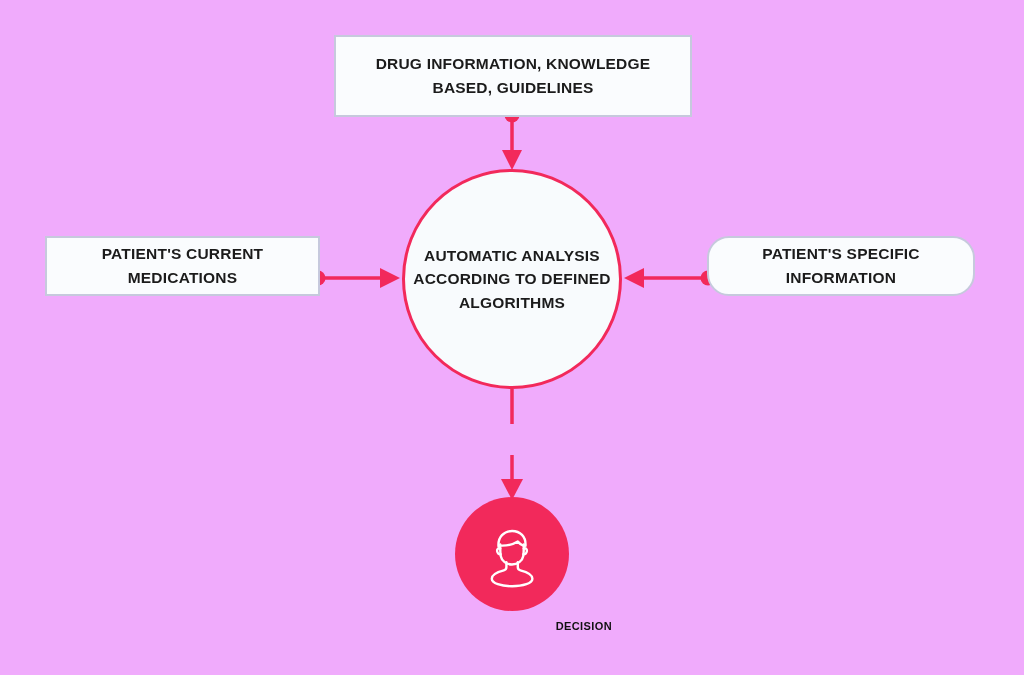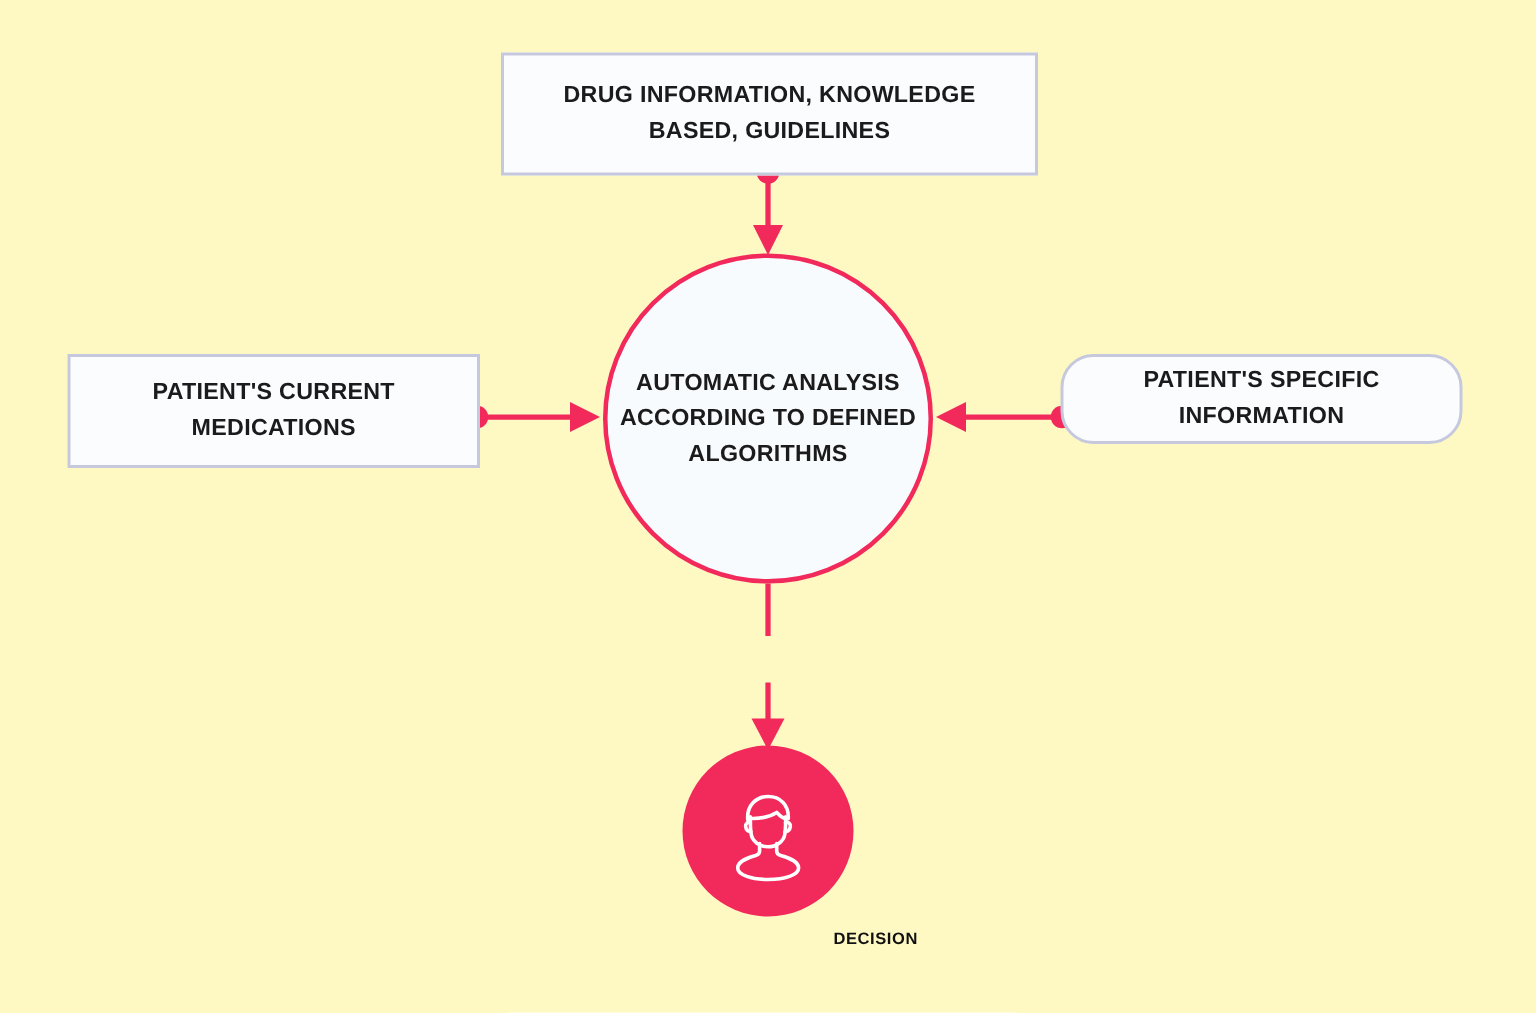--- a/index.html
+++ b/index.html
@@ -10,21 +10,21 @@
   body {
     width: 1024px;
     height: 675px;
     font-family: "Liberation Sans", sans-serif;
     overflow: hidden;
   }
   #diagram {
     position: relative;
     width: 1024px;
     height: 675px;
-    background: #fef9c3;
+    background: #f0abfc;
   }
   
   #connectors {
     position: absolute;
     left: 0;
     top: 0;
     width: 1024px;
     height: 675px;
     pointer-events: none;
   }
@@ -51,21 +51,21 @@
   #box-top {
     left: 334px;
     top: 35px;
     width: 358px;
     height: 82px;
   }
   #box-left {
     left: 45px;
     top: 236px;
     width: 275px;
-    height: 76px;
+    height: 60px;
   }
   #box-right {
     left: 707px;
     top: 236px;
     width: 268px;
     height: 60px;
     border-radius: 22px;
   }
   
   #process-circle {

